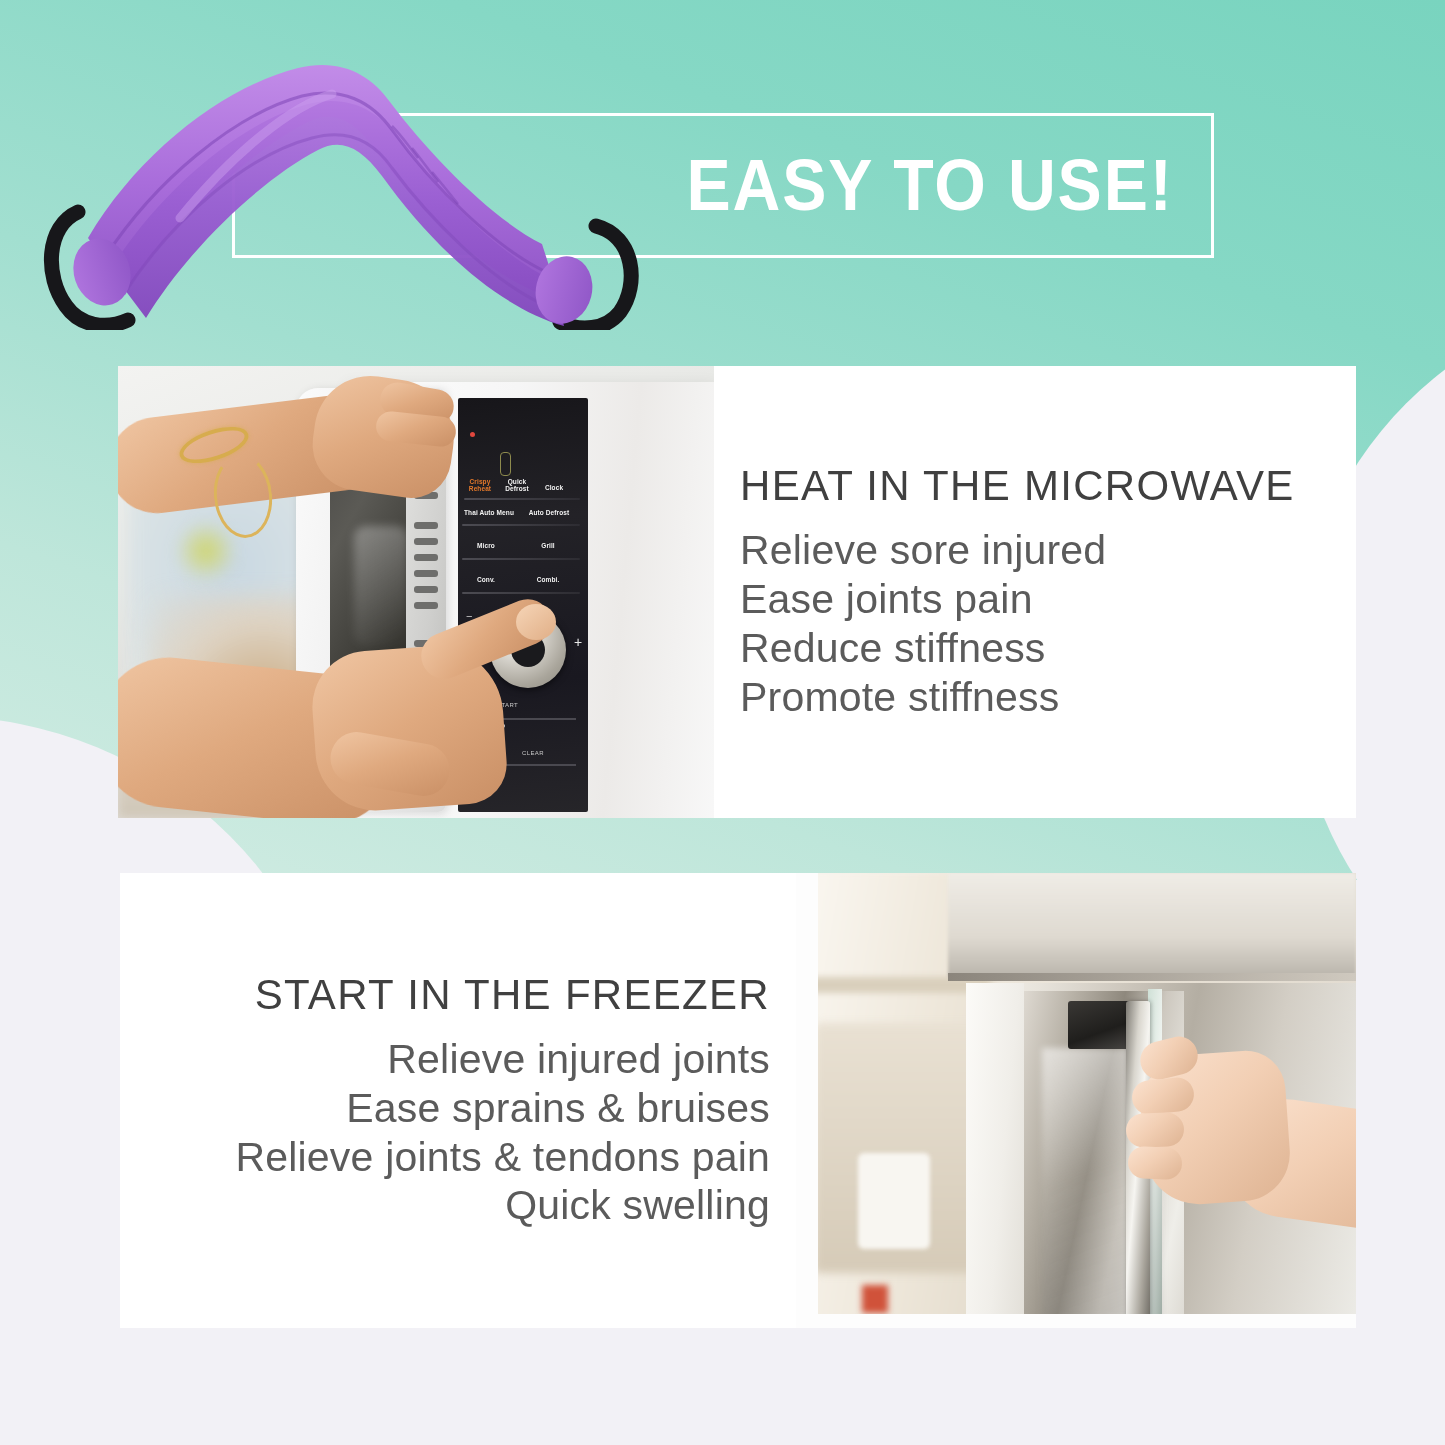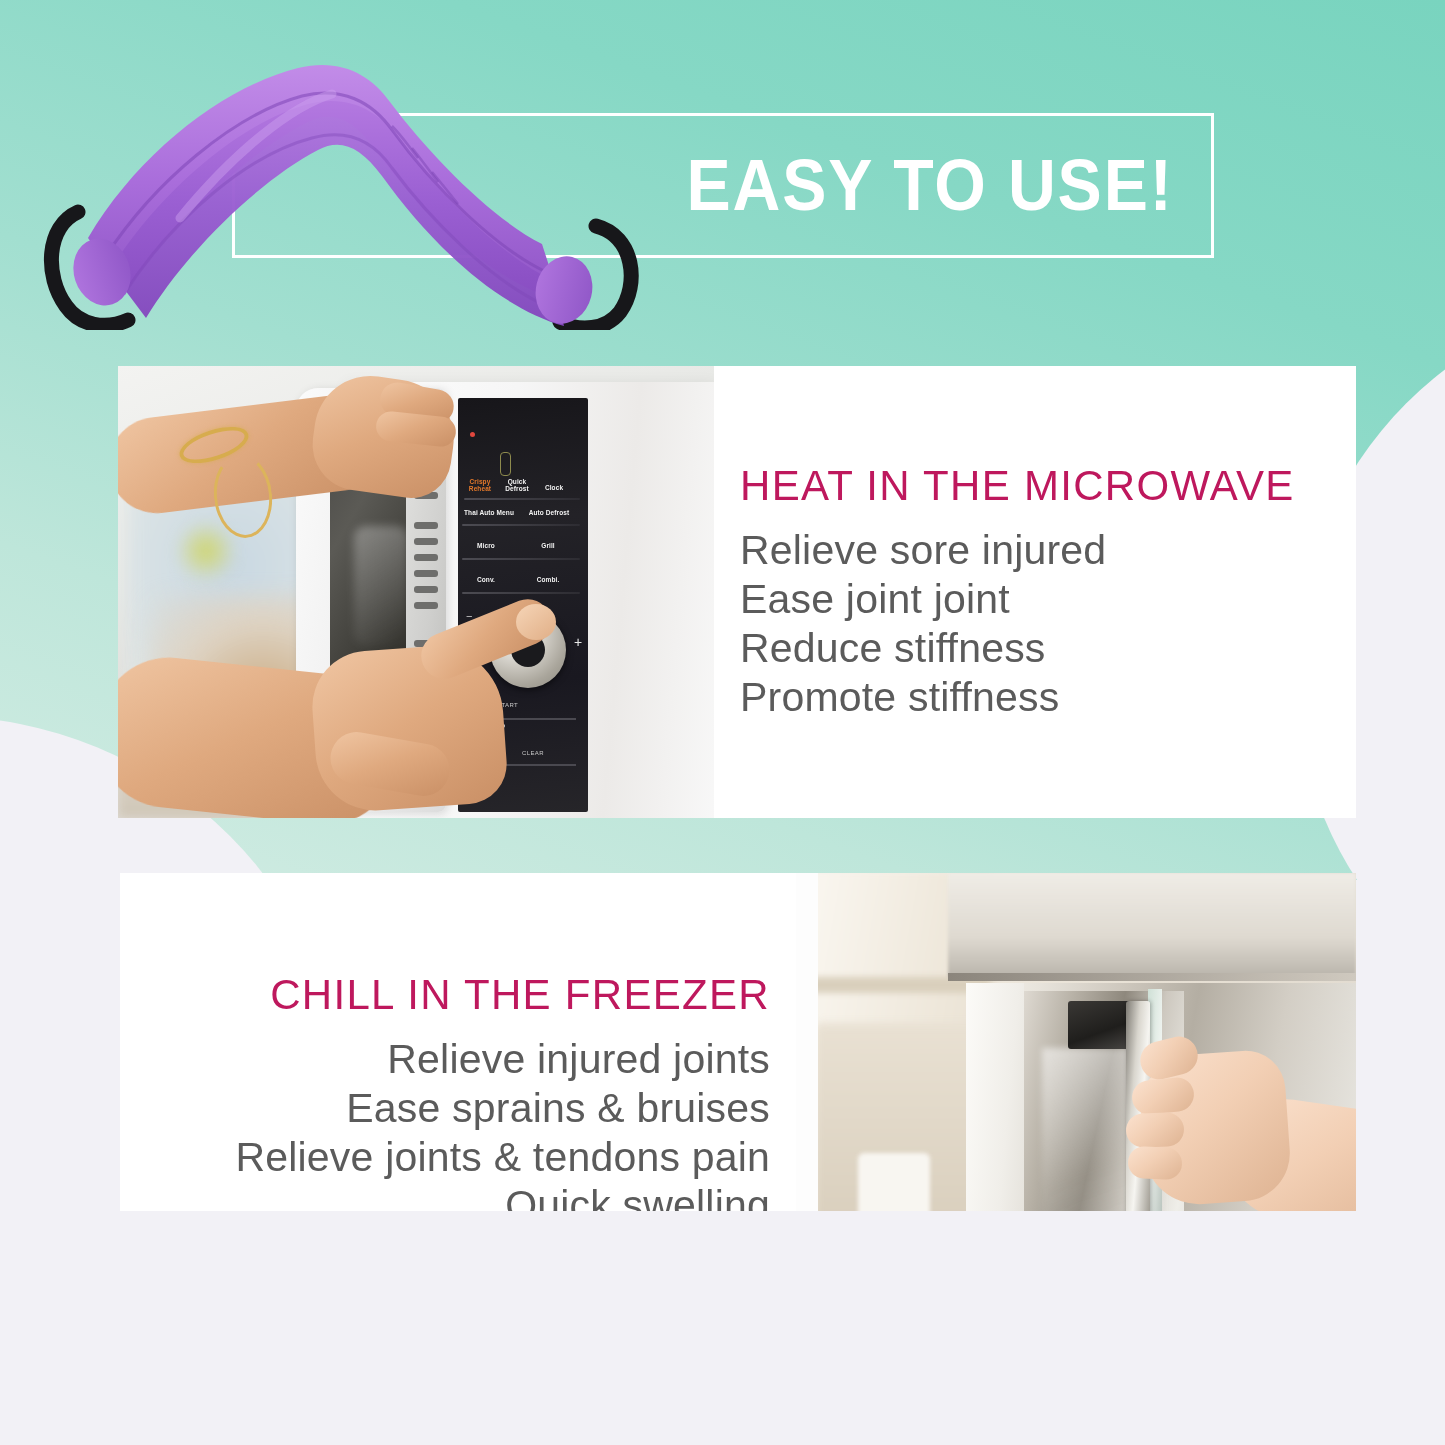--- a/index.html
+++ b/index.html
@@ -1,21 +1,21 @@
 <!DOCTYPE html>
 <html><head>
 <meta charset="utf-8">
 <style>
   html,body{margin:0;padding:0;}
   body{
     width:1445px;height:1445px;overflow:hidden;position:relative;
     font-family:"Liberation Sans", sans-serif;
     background:#f2f1f6;
   }
-  #stage{position:absolute;inset:0;width:1445px;height:1211px;overflow:hidden;}
+  #stage{position:absolute;inset:0;width:1445px;height:1445px;overflow:hidden;}
 
   
   .bg-lavender{position:absolute;inset:0;background:#f2f1f6;}
   .bg-green{
     position:absolute;left:0;top:0;width:1445px;height:880px;
     background:linear-gradient(200deg,#79d4bf 0%,#86d8c5 26%,#a2dfd0 54%,#bee6da 76%,#d2ece3 100%);
   }
   
   .curve-right{
     position:absolute;left:1295px;top:292px;width:760px;height:760px;
@@ -51,21 +51,21 @@
 
   .photo{position:relative;overflow:hidden;flex:0 0 auto;}
   #photo-microwave{width:596px;height:452px;}
   #photo-freezer{width:560px;height:455px;}
 
   .copy{flex:1 1 auto;display:flex;flex-direction:column;justify-content:center;}
   #copy-heat{padding-left:26px;}
   #copy-chill{align-items:flex-end;padding-right:26px;}
 
   .sec-title{
-    color:#be185d;font-size:42px;font-weight:400;letter-spacing:1.3px;
+    color:#404040;font-size:42px;font-weight:400;letter-spacing:1.3px;
     margin:0 0 16px 0;white-space:nowrap;
   }
   .sec-line{
     color:#5b5b5b;font-size:41px;font-weight:300;line-height:1.19;
     white-space:nowrap;letter-spacing:0.2px;
   }
   #copy-chill .sec-title,#copy-chill .sec-line{text-align:right;}
 
   
   .mw-room{position:absolute;inset:0;background:
@@ -308,30 +308,30 @@
       <div class="hand soft h-bot-arm"></div>
       <div class="hand h-bot-palm"></div>
       <div class="hand h-thumb"></div>
       <div class="hand h-bot-finger"></div>
       <div class="hand h-bot-tip"></div>
     </div>
 
     <div class="copy" id="copy-heat">
       <div class="sec-title">HEAT IN THE MICROWAVE</div>
       <div class="sec-line">Relieve sore injured</div>
-      <div class="sec-line">Ease joint joint</div>
+      <div class="sec-line">Ease joints pain</div>
       <div class="sec-line">Reduce stiffness</div>
       <div class="sec-line">Promote stiffness</div>
     </div>
   </div>
 
   <div class="card" id="card-chill">
 
     <div class="copy" id="copy-chill">
-      <div class="sec-title">CHILL IN THE FREEZER</div>
+      <div class="sec-title">START IN THE FREEZER</div>
       <div class="sec-line">Relieve injured joints</div>
       <div class="sec-line">Ease sprains &amp; bruises</div>
       <div class="sec-line">Relieve joints &amp; tendons pain</div>
       <div class="sec-line">Quick swelling</div>
     </div>
 
     <div class="photo" id="photo-freezer">
       <div class="fz-bg"></div>
       <div class="fz-wall"></div>
       <div class="fz-shelf"></div>

